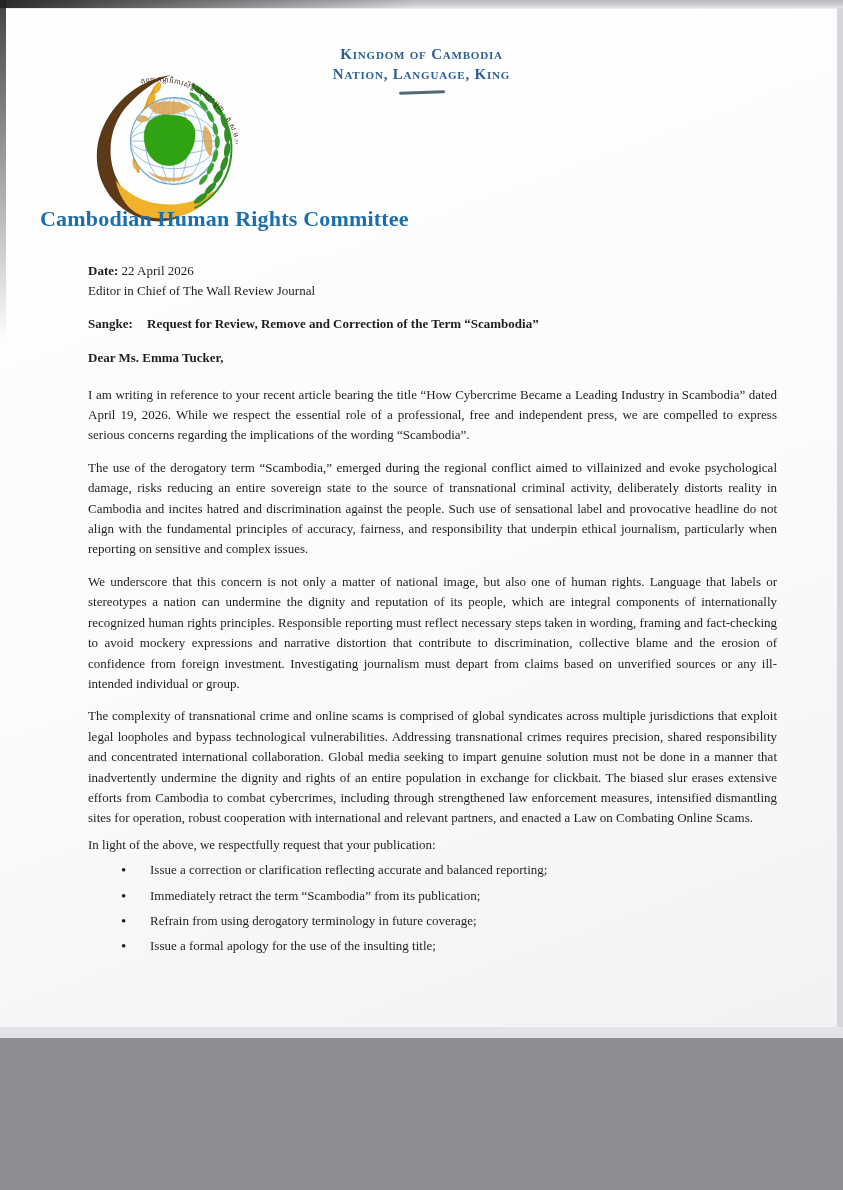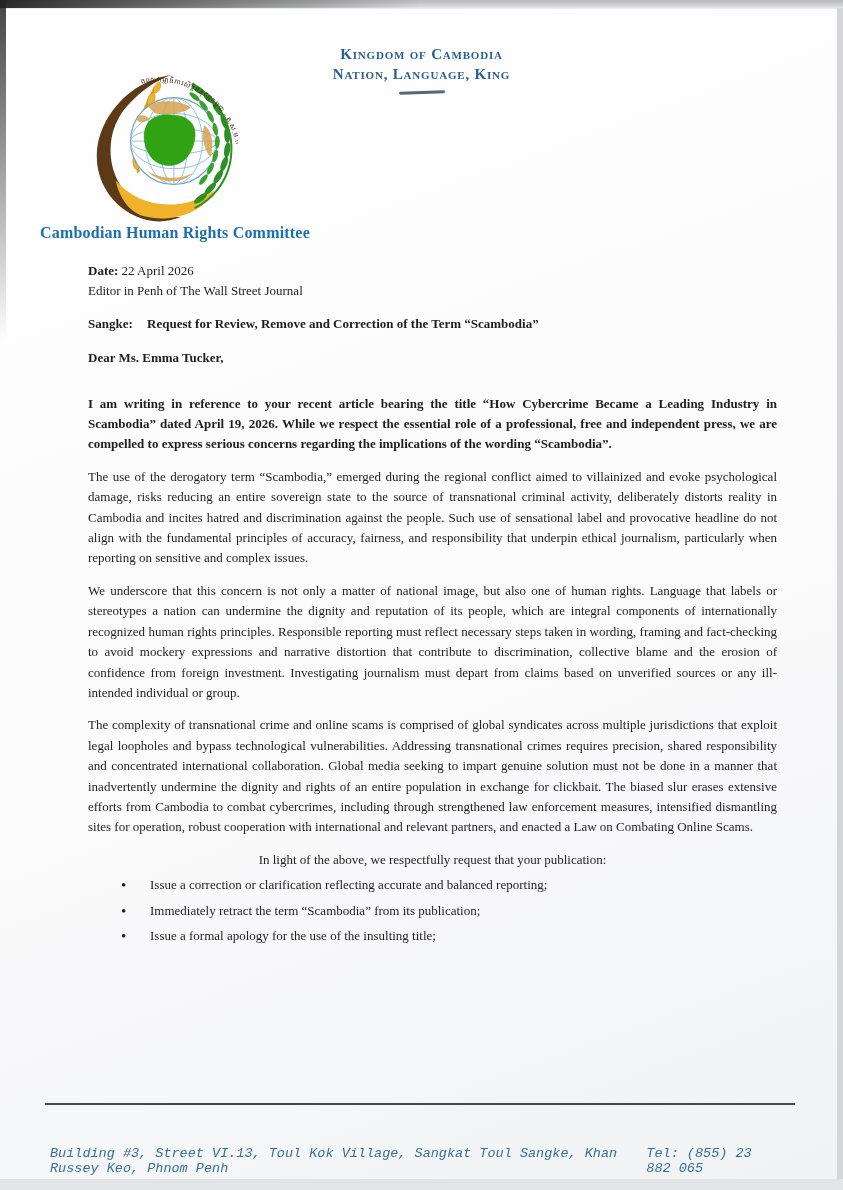--- a/index.html
+++ b/index.html
@@ -1,17 +1,17 @@
 <!DOCTYPE html>
 <html><head>
 <meta charset="utf-8">
 <style>
   html,body{margin:0;padding:0;background:#8d8e92;}
   .photo{
-    position:relative;width:843px;height:1190px;margin:0 auto;
+    position:relative;width:843px;height:1038px;margin:0 auto;
     background:linear-gradient(160deg,#ffffff 0%,#fbfbfc 55%,#f1f2f4 100%);
     overflow:hidden;
     font-family:"Liberation Serif",serif;color:#1e1e1e;
   }
   
   .edge-top{position:absolute;left:0;top:0;right:0;height:9px;
     background:linear-gradient(180deg,#b7b8bc,#d6d7db 70%,#f0f0f2);}
   .edge-top-left{position:absolute;left:0;top:0;width:420px;height:8px;
     background:linear-gradient(90deg,rgba(25,25,25,.9),rgba(25,25,25,0));}
   .edge-left{position:absolute;left:0;top:0;width:6px;height:340px;
@@ -25,35 +25,35 @@
     font-variant:small-caps;font-weight:bold;font-size:15px;line-height:20px;
     color:#2a6096;letter-spacing:.8px;
   }
   .head-dash{width:46px;height:3px;background:#33505f;border-radius:2px;
     margin:7px auto 0 auto;transform:rotate(-2deg);opacity:.85;}
 
   
   .logo{position:absolute;left:90px;top:74px;width:148px;height:148px;}
   .logo svg{width:100%;height:100%;}
 
-  .org-name{position:absolute;left:40px;top:224px;
-    font-weight:bold;font-size:16px;color:#1c6fae;letter-spacing:.2px;}
+  .org-name{position:absolute;left:40px;top:206px;
+    font-weight:bold;font-size:22px;color:#1c6fae;letter-spacing:.2px;}
 
   
   .letter-body{position:absolute;left:88px;top:240px;width:689px;
     font-size:13px;line-height:20.4px;text-align:left;}
   .letter-body .just{text-align:justify;text-justify:inter-word;}
   .date-line{margin-top:21px;}
   .to-line{margin-top:18px;font-weight:bold;}
   .subject-line{margin-top:12px;font-weight:bold;}
   .subject-line .lbl{margin-right:11px;}
   .salutation{margin-top:14px;font-weight:bold;}
   .para{margin-top:12px;}
-  .para.first{margin-top:25px;font-weight:bold;}
-  .request-intro{text-align:center;}
+  .para.first{margin-top:16px;}
+  .request-intro{margin-top:6px;}
   ul.requests{list-style:none;margin:2px 0 0 0;padding:0;}
   ul.requests li{position:relative;padding-left:62px;margin-top:5px;line-height:20.4px;}
   ul.requests li::before{content:"\2022";position:absolute;left:33px;top:0;
     font-size:15px;color:#1e1e1e;}
   b{font-weight:bold;}
 
   
   .footer-rule{position:absolute;left:45px;right:48px;top:1103px;height:2px;background:#474747;}
   .footer-khmer{position:absolute;left:50px;top:1112px;right:60px;
     font-family:"Liberation Sans",sans-serif;font-style:italic;
@@ -155,38 +155,39 @@
   </div>
 
   <div class="org-name">Cambodian Human Rights Committee</div>
 
   <div class="letter-body">
     <div class="date-line">
       <b>Date:</b>
       <span>22 April 2026</span>
     </div>
 
-    <div class="to-title">Editor in Penh of The Wall Street Journal</div>
+    <div class="to-title">Editor in Chief of The Wall Review Journal</div>
 
     <div class="subject-line">
       <span class="lbl">Sangke:</span>
       <span>Request for Review, Remove and Correction of the Term “Scambodia”</span>
     </div>
 
     <div class="salutation">Dear Ms. Emma Tucker,</div>
 
     <div class="para first just">I am writing in reference to your recent article bearing the title “How Cybercrime Became a Leading Industry in Scambodia” dated April 19, 2026. While we respect the essential role of a professional, free and independent press, we are compelled to express serious concerns regarding the implications of the wording “Scambodia”.</div>
     <div class="para just">The use of the derogatory term “Scambodia,” emerged during the regional conflict aimed to villainized and evoke psychological damage, risks reducing an entire sovereign state to the source of transnational criminal activity, deliberately distorts reality in Cambodia and incites hatred and discrimination against the people. Such use of sensational label and provocative headline do not align with the fundamental principles of accuracy, fairness, and responsibility that underpin ethical journalism, particularly when reporting on sensitive and complex issues.</div>
     <div class="para just">We underscore that this concern is not only a matter of national image, but also one of human rights. Language that labels or stereotypes a nation can undermine the dignity and reputation of its people, which are integral components of internationally recognized human rights principles. Responsible reporting must reflect necessary steps taken in wording, framing and fact-checking to avoid mockery expressions and narrative distortion that contribute to discrimination, collective blame and the erosion of confidence from foreign investment. Investigating journalism must depart from claims based on unverified sources or any ill-intended individual or group.</div>
     <div class="para just">The complexity of transnational crime and online scams is comprised of global syndicates across multiple jurisdictions that exploit legal loopholes and bypass technological vulnerabilities. Addressing transnational crimes requires precision, shared responsibility and concentrated international collaboration. Global media seeking to impart genuine solution must not be done in a manner that inadvertently undermine the dignity and rights of an entire population in exchange for clickbait. The biased slur erases extensive efforts from Cambodia to combat cybercrimes, including through strengthened law enforcement measures, intensified dismantling sites for operation, robust cooperation with international and relevant partners, and enacted a Law on Combating Online Scams.</div>
 
     <div class="para request-intro">In light of the above, we respectfully request that your publication:</div>
     <ul class="requests">
       <li>Issue a correction or clarification reflecting accurate and balanced reporting;</li>
       <li>Immediately retract the term “Scambodia” from its publication;</li>
+      <li>Refrain from using derogatory terminology in future coverage;</li>
       <li>Issue a formal apology for the use of the insulting title;</li>
     </ul>
   </div>
 
   <div class="footer-rule"></div>
   <div class="footer-en-row">
     <span>Building #3, Street VI.13, Toul Kok Village, Sangkat Toul Sangke, Khan Russey Keo, Phnom Penh</span>
     <span>Tel: (855) 23 882 065</span>
   </div>
 </div>

